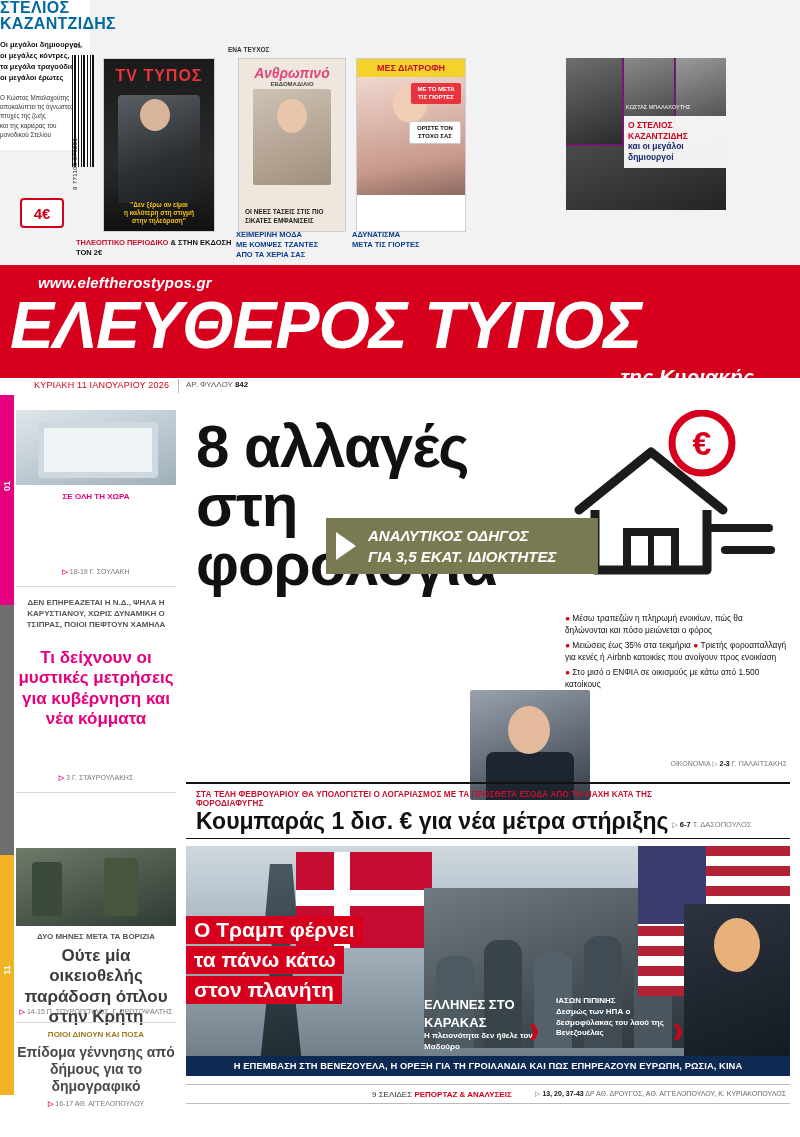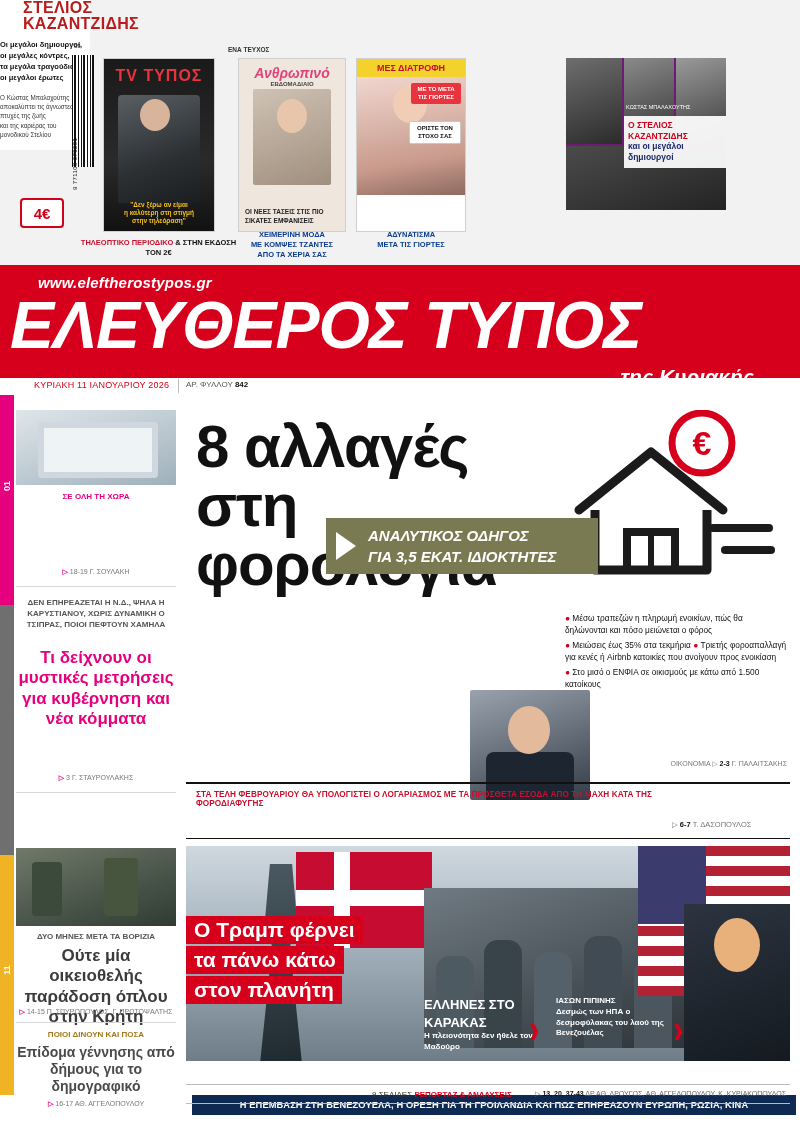--- a/index.html
+++ b/index.html
@@ -30,35 +30,35 @@
   .mag2 .txt{position:absolute;left:6px;bottom:6px;right:6px;color:#222;font-size:6.5px;font-weight:bold;line-height:1.3;}
 
   .mag3{left:356px;top:58px;width:108px;height:172px;background:#fff;}
   .mag3 .band{position:absolute;top:0;left:0;right:0;height:18px;background:#f3d22b;color:#c8102e;font-size:9px;font-weight:bold;display:flex;align-items:center;justify-content:center;}
   .mag3 .ph{position:absolute;left:0;top:18px;width:108px;height:118px;background:linear-gradient(170deg,#f0d7cf,#c89a8c 70%,#8e6a60);}
   .mag3 .ph:after{content:"";position:absolute;left:36px;top:8px;width:34px;height:38px;border-radius:50%;background:#f0cdb4;}
   .mag3 .tagbox{position:absolute;right:4px;top:24px;width:44px;background:#e8343f;color:#fff;font-size:6px;font-weight:bold;padding:3px;line-height:1.25;text-align:center;border-radius:2px;}
   .mag3 .tagbox2{position:absolute;right:4px;top:62px;width:44px;background:#fff;border:1px solid #c9c9c9;color:#111;font-size:6px;font-weight:bold;padding:3px;line-height:1.25;text-align:center;border-radius:2px;}
 
   .mag4{left:474px;top:55px;width:90px;height:150px;background:#fff;border:none;}
-  .mag4 .ttl{color:#b91c1c;font-weight:bold;font-size:16px;line-height:1;letter-spacing:.3px;margin-left:23px;}
+  .mag4 .ttl{color:#0369a1;font-weight:bold;font-size:16px;line-height:1;letter-spacing:.3px;}
   .mag4 .ttl span{display:block;}
   .mag4 .sub{margin-top:8px;color:#111;font-size:7.5px;font-weight:bold;line-height:1.45;}
   .mag4 .body{margin-top:9px;color:#333;font-size:6.3px;line-height:1.5;}
 
   .photo5{position:absolute;left:566px;top:58px;width:160px;height:152px;background:#701a75;overflow:hidden;}
   .photo5 .pa{position:absolute;left:0;top:0;width:56px;height:86px;background:linear-gradient(160deg,#6e6e6e,#2b2b2b);}
   .photo5 .pb{position:absolute;left:58px;top:0;width:50px;height:86px;background:linear-gradient(160deg,#8a8a8a,#333);}
   .photo5 .pc{position:absolute;left:110px;top:0;width:50px;height:86px;background:linear-gradient(160deg,#9a9a9a,#3a3a3a);}
   .photo5 .pd{position:absolute;left:0;top:88px;width:160px;height:84px;background:linear-gradient(160deg,#4b4b4b,#1d1d1d);}
   .photo5 .band{position:absolute;left:58px;top:58px;width:102px;height:52px;background:rgba(255,255,255,.93);color:#1b2a6b;font-size:8.5px;font-weight:bold;line-height:1.25;padding:4px;box-sizing:border-box;}
   .photo5 .band .r{color:#d0021b;}
   .photo5 .cname{position:absolute;left:60px;top:46px;color:#fff;font-size:5.5px;}
 
-  .strip-caption{position:absolute;color:#0b3d91;font-weight:bold;font-size:7.5px;text-align:center;line-height:1.35;}
+  .strip-caption{position:absolute;color:#0b3d91;font-weight:bold;font-size:7.5px;text-align:left;line-height:1.35;}
   .cap1{left:76px;top:238px;width:165px;color:#c8102e;}
   .cap1 b{color:#111;}
   .cap2{left:236px;top:230px;width:112px;}
   .cap3{left:352px;top:230px;width:118px;}
   .capTop{position:absolute;left:228px;top:46px;font-size:6.5px;color:#333;font-weight:bold;}
 
   
   .masthead{position:absolute;left:0;top:265px;width:800px;height:130px;background:#d6001c;}
   .mast-url{position:absolute;left:38px;top:274px;color:#fff;font-style:italic;font-weight:bold;font-size:15px;letter-spacing:.2px;}
   .mast-title{position:absolute;left:10px;top:292px;width:780px;color:#fff;font-weight:bold;font-style:italic;font-size:66px;letter-spacing:-1px;line-height:1;white-space:nowrap;}
@@ -144,21 +144,21 @@
   .trump:after{content:"";position:absolute;left:30px;top:14px;width:46px;height:54px;border-radius:50%;background:#e8b07a;}
 
   .redtitle{position:absolute;left:186px;top:916px;width:186px;}
   .redtitle div{background:#d6001c;color:#fff;font-weight:bold;font-size:21px;padding:2px 8px;display:inline-block;margin-bottom:2px;}
 
   .cap-l{position:absolute;left:424px;top:996px;width:120px;color:#fff;font-size:8px;font-weight:bold;line-height:1.35;}
   .cap-l .t{color:#fff;font-size:13px;}
   .cap-r{position:absolute;left:556px;top:996px;width:124px;color:#fff;font-size:8px;font-weight:bold;line-height:1.35;}
   .swirl{position:absolute;width:16px;height:16px;color:#d6001c;font-size:15px;font-weight:bold;}
 
-  .bottombar{position:absolute;left:192px;top:1056px;width:604px;height:20px;background:#0e2a52;color:#fff;font-size:9.3px;font-weight:bold;display:flex;align-items:center;justify-content:center;letter-spacing:.1px;margin-top:39px;}
+  .bottombar{position:absolute;left:186px;top:1056px;width:604px;height:20px;background:#0e2a52;color:#fff;font-size:9.3px;font-weight:bold;display:flex;align-items:center;justify-content:center;letter-spacing:.1px;}
   .footer{position:absolute;left:186px;top:1084px;width:604px;height:18px;border-top:1px solid #bbb;border-bottom:1px solid #bbb;display:flex;align-items:center;font-size:8px;color:#333;}
   .footer .fl{margin-left:186px;}
   .footer .fl b{color:#d6001c;}
   .footer .fr{position:absolute;right:4px;font-size:7px;color:#666;}
   .footer .fr b{color:#111;}
 </style>
 </head>
 <body>
 
 <div class="page">
@@ -311,20 +311,21 @@
     <div class="b"><span class="dot">●</span> <span>Μέσω τραπεζών η πληρωμή ενοικίων, πώς θα δηλώνονται και πόσο μειώνεται ο φόρος</span></div>
     <div class="b"><span class="dot">●</span> <span>Μειώσεις έως 35% στα τεκμήρια</span> <span class="dot">●</span> <span>Τριετής φοροαπαλλαγή για κενές ή Airbnb κατοικίες που ανοίγουν προς ενοικίαση</span></div>
     <div class="b"><span class="dot">●</span> <span>Στο μισό ο ΕΝΦΙΑ σε οικισμούς με κάτω από 1.500 κατοίκους</span></div>
   </div>
   <div class="bul-ref">
     <span>ΟΙΚΟΝΟΜΙΑ</span> ▷ <b>2-3</b> <span>Γ. ΠΑΛΑΙΤΣΑΚΗΣ</span>
   </div>
 
   <div class="midrule"></div>
   <div class="kicker2">ΣΤΑ ΤΕΛΗ ΦΕΒΡΟΥΑΡΙΟΥ ΘΑ ΥΠΟΛΟΓΙΣΤΕΙ Ο ΛΟΓΑΡΙΑΣΜΟΣ ΜΕ ΤΑ ΠΡΟΣΘΕΤΑ ΕΣΟΔΑ ΑΠΟ ΤΗ ΜΑΧΗ ΚΑΤΑ ΤΗΣ ΦΟΡΟΔΙΑΦΥΓΗΣ</div>
+  <div class="subhead2">Κουμπαράς 1 δισ. € για νέα μέτρα στήριξης</div>
   <div class="ref2">▷ <b>6-7</b> <span>Τ. ΔΑΣΟΠΟΥΛΟΣ</span></div>
   <div class="midrule2"></div>
 
   <div class="bottom">
     <div class="bsky"></div>
     <div class="statue"></div>
     <div class="dkflag"></div>
     <div class="crowd">
         <i></i>
         <i></i>

